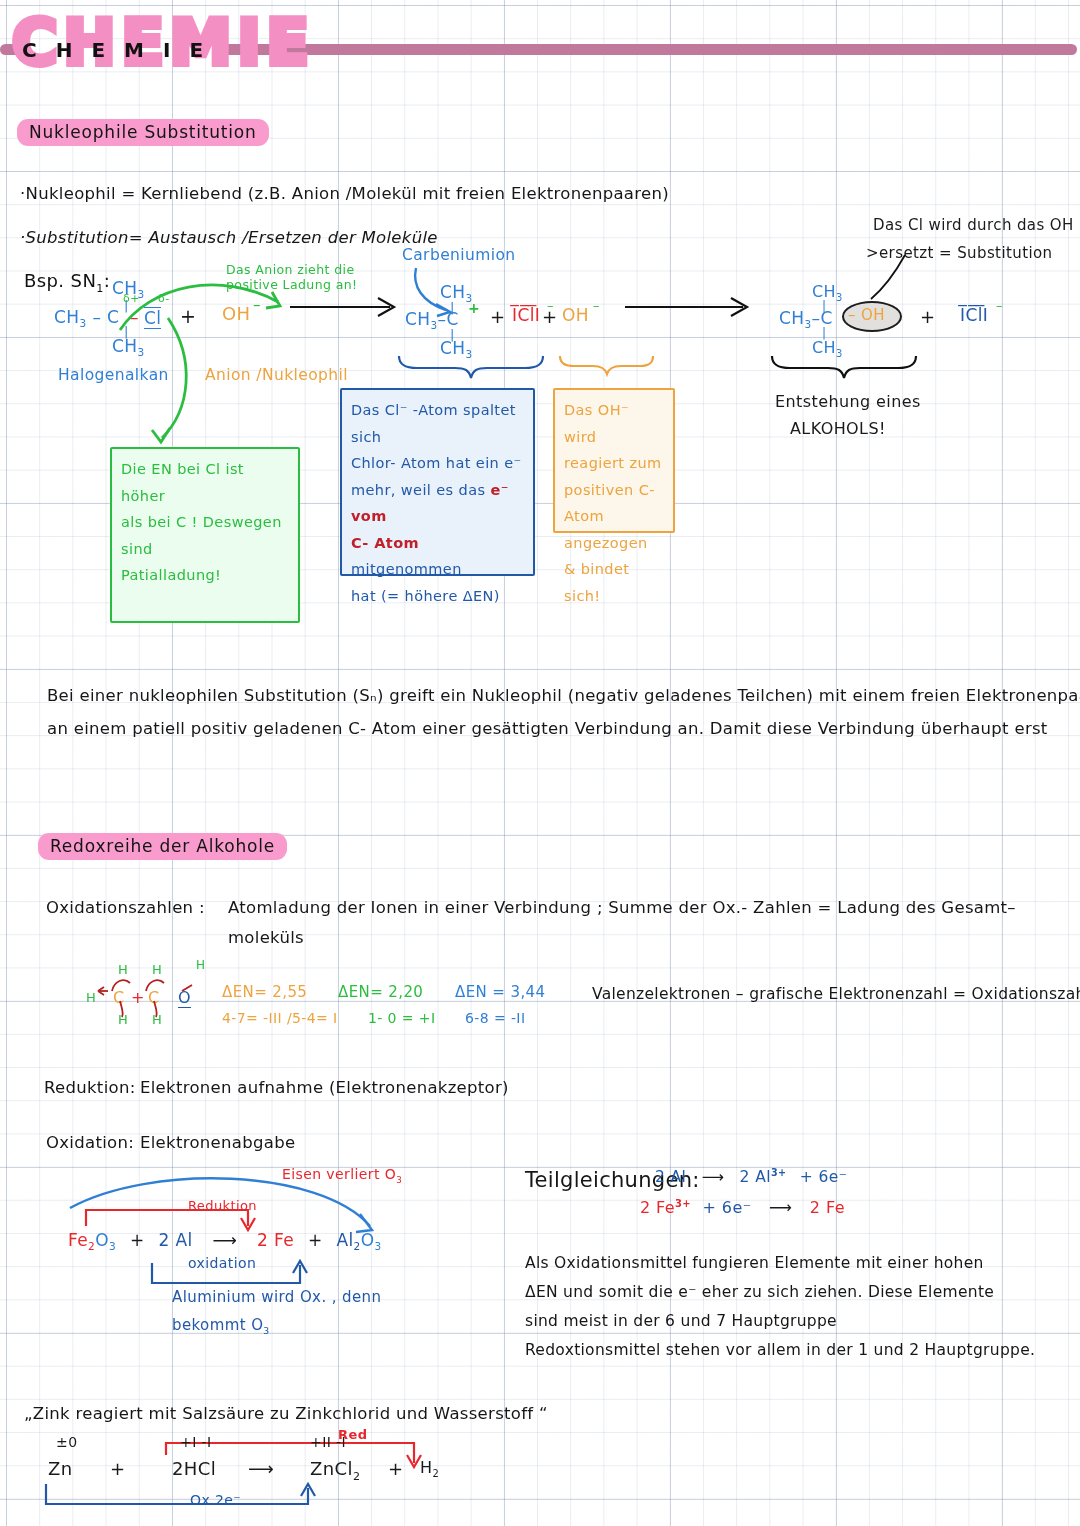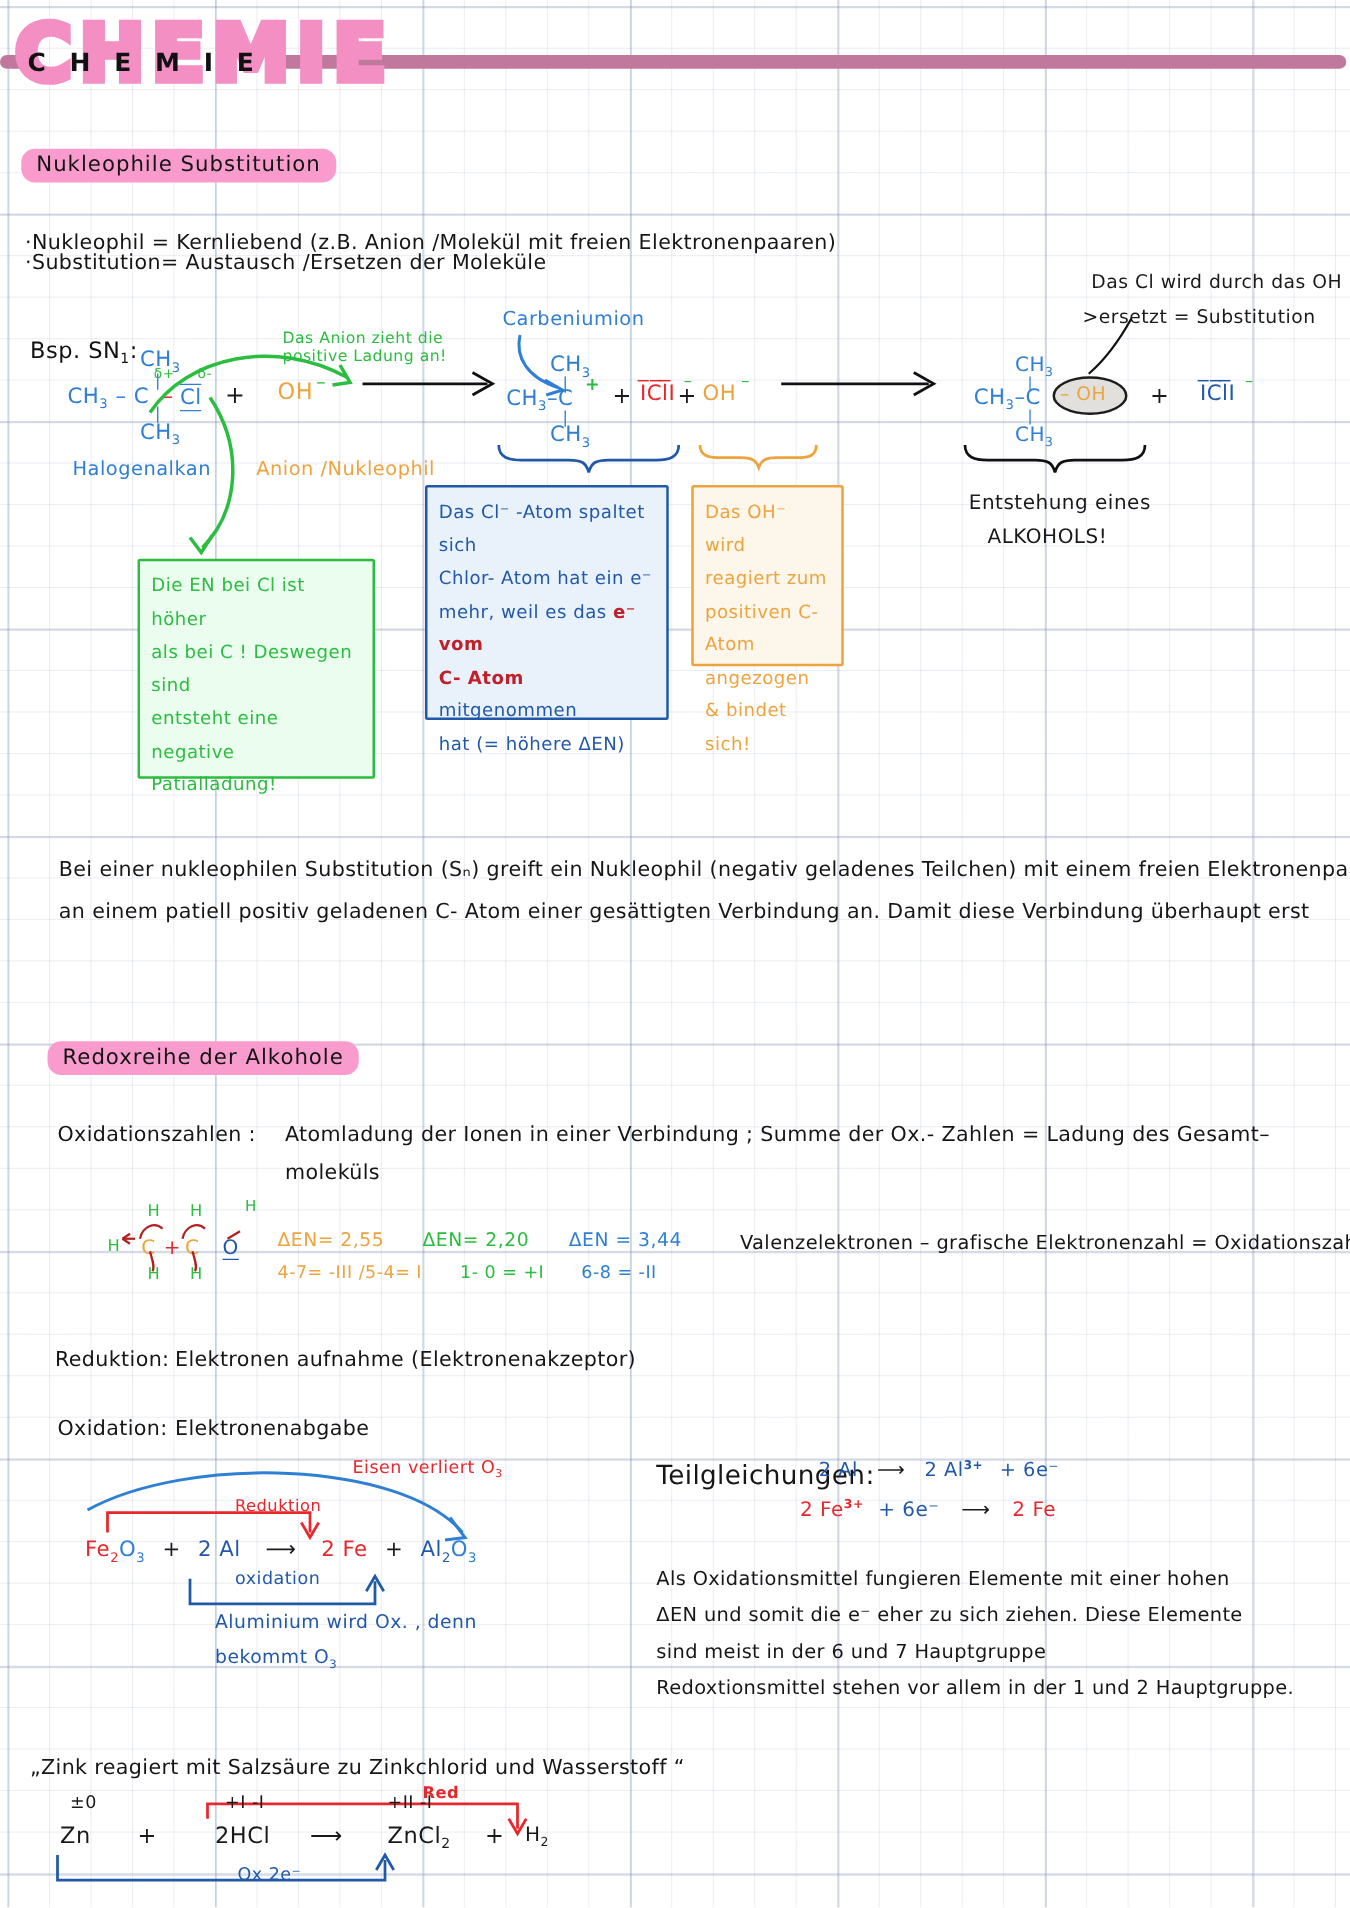--- a/index.html
+++ b/index.html
@@ -100,21 +100,21 @@
   <div class="abs hdr-bar" id="hdr-bar-left"></div>
   <div class="abs hdr-bar" id="hdr-bar-right"></div>
   <div class="abs nosel" id="title-bubble">CHEMIE</div>
   <div class="abs nosel" id="title-inner">CHEMIE</div>
 
   <div class="abs" style="left:17px;top:122px;">
     <span class="hl hw">Nukleophile  Substitution</span>
   </div>
 
   <div class="abs hw bodyline" style="left:20px;top:184px;">·Nukleophil = Kernliebend  (z.B. Anion /Molekül  mit freien  Elektronenpaaren)</div>
-  <div class="abs hw bodyline" style="left:20px;top:200px;">·Substitution= Austausch /Ersetzen  der    Moleküle</div>
+  <div class="abs hw bodyline" style="left:20px;top:228px;font-style:italic;">·Substitution= Austausch /Ersetzen  der    Moleküle</div>
 
   <div class="abs hw" style="left:24px;top:270px;font-size:18px;color:#111;">
     <span>Bsp. SN</span><sub>1</sub><span>:</span>
   </div>
 
   <div class="abs hw blue" style="left:112px;top:278px;font-size:17px;">
     <span>CH</span><sub>3</sub>
   </div>
   <div class="abs blue" style="left:124px;top:298px;font-size:13px;">|</div>
   <div class="abs hw blue" style="left:54px;top:307px;font-size:17px;">
@@ -221,21 +221,20 @@
 
   <svg class="abs" style="left:768px;top:352px;width:160px;height:30px;">
     <path d="M4,4 C4,14 12,16 22,16 L60,16 C70,16 74,18 76,26 C78,18 82,16 92,16 L130,16 C140,16 148,14 148,4" stroke="#111" stroke-width="2.2" fill="none"></path>
   </svg>
   <div class="abs hw hw-blk" style="left:775px;top:392px;font-size:16px;">Entstehung  eines</div>
   <div class="abs hw hw-blk" style="left:790px;top:419px;font-size:16px;">ALKOHOLS!</div>
 
   <div class="nbox nbox-green hw" style="left:110px;top:447px;width:190px;height:176px;">
     <div>Die EN bei   Cl ist höher</div>
     <div>als bei C ! Deswegen sind</div>
-    <div>entsteht eine negative</div>
     <div>Patialladung!</div>
   </div>
 
   <div class="nbox nbox-blue hw" style="left:340px;top:388px;width:195px;height:188px;">
     <div>Das Cl⁻ -Atom  spaltet sich</div>
     <div>Chlor- Atom hat  ein  e⁻</div>
     <div>
       <span>mehr, weil  es das&nbsp;</span><span class="dred" style="font-weight:bold;">e⁻ vom</span>
     </div>
     <div>

